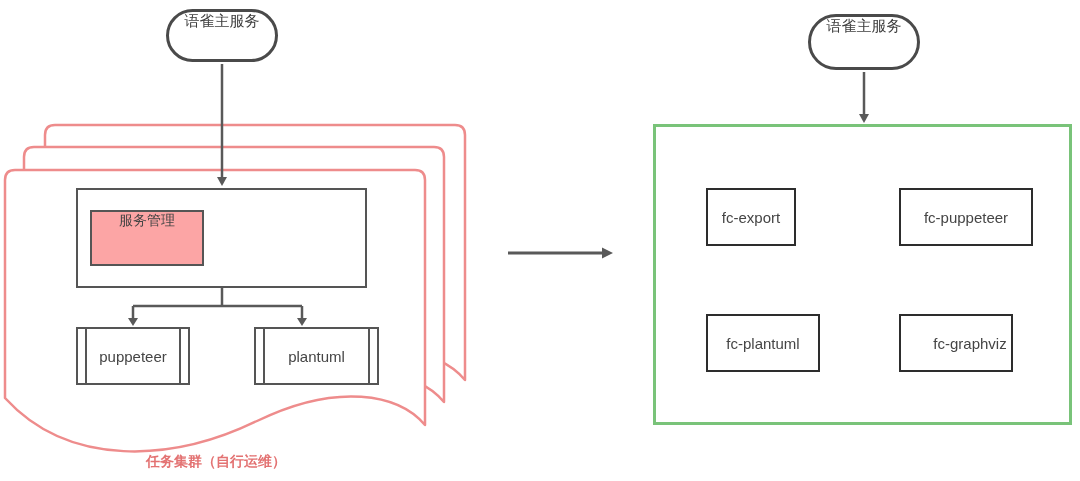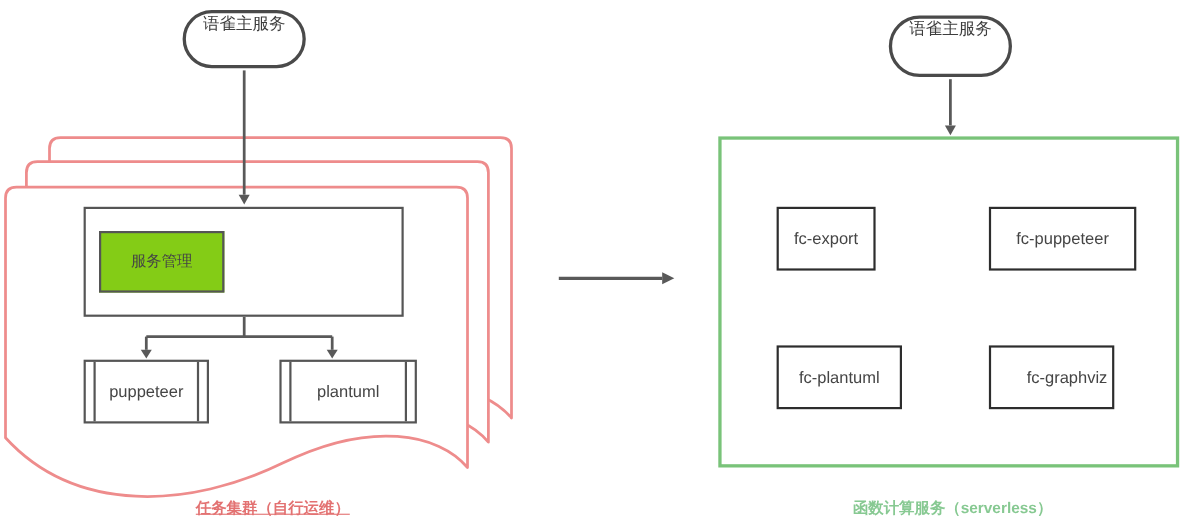--- a/index.html
+++ b/index.html
@@ -16,22 +16,22 @@
   .page-shape{fill:#ffffff;stroke:var(--salmon);stroke-width:2.5;stroke-linejoin:round;}
   .conn{stroke:var(--arrow);stroke-width:2.5;fill:none;}
   .conn-thick{stroke:var(--arrow);stroke-width:3;fill:none;}
   .head{fill:var(--arrow);stroke:none;}
   .stadium{
     background:#fff;border:3px solid var(--dark);border-radius:28px;
     display:flex;align-items:flex-start;justify-content:center;
     font-size:15px;color:#3d3d3d;z-index:3;
   }
   .gray-box{
-    background:#84cc16;border:2px solid var(--box);
-    display:flex;align-items:center;justify-content:center;
+    background:#fca5a5;border:2px solid var(--box);
+    display:flex;align-items:flex-start;justify-content:center;
     font-size:14px;color:var(--text);z-index:3;
   }
   .container-box{background:#fff;border:2px solid var(--box);z-index:2;}
   .component{
     background:#fff;border:2px solid var(--box);
     display:flex;align-items:center;justify-content:center;
     font-size:15px;color:var(--text);z-index:3;position:absolute;
   }
   .component .vline{position:absolute;top:0;bottom:0;width:2px;background:var(--box);}
   .component .vline.l{left:7px;} .component .vline.r{right:7px;}
@@ -99,36 +99,35 @@
     <i class="vline l"></i>
     <i class="vline r"></i>
     <span>puppeteer</span>
   </div>
   <div class="component" style="left:254px;top:327px;width:125px;height:58px;">
     <i class="vline l"></i>
     <i class="vline r"></i>
     <span>plantuml</span>
   </div>
 
-  <div class="abs caption red" style="left:128px;top:453px;width:240px;text-decoration:underline;">任务集群（自行运维）</div>
+  <div class="abs caption red" style="left:96px;top:453px;width:240px;">任务集群（自行运维）</div>
 
   <div class="abs stadium" style="left:808px;top:14px;width:112px;height:56px;">
     <span>语雀主服务</span>
   </div>
 
   <div class="abs green-box" style="left:653px;top:124px;width:419px;height:301px;"></div>
 
   <div class="fc-box" style="left:706px;top:188px;width:90px;height:58px;">
     <span>fc-export</span>
   </div>
   <div class="fc-box" style="left:899px;top:188px;width:134px;height:58px;">
     <span>fc-puppeteer</span>
   </div>
   <div class="fc-box" style="left:706px;top:314px;width:114px;height:58px;">
     <span>fc-plantuml</span>
   </div>
   <div class="fc-box" style="left:899px;top:314px;width:114px;height:58px;padding-left:28px;">
     <span>fc-graphviz</span>
   </div>
 
-  <div class="abs caption green" style="left:746px;top:453px;width:240px;">函数计算服务（serverless）</div>
 
 </div>
 
 </body></html>

